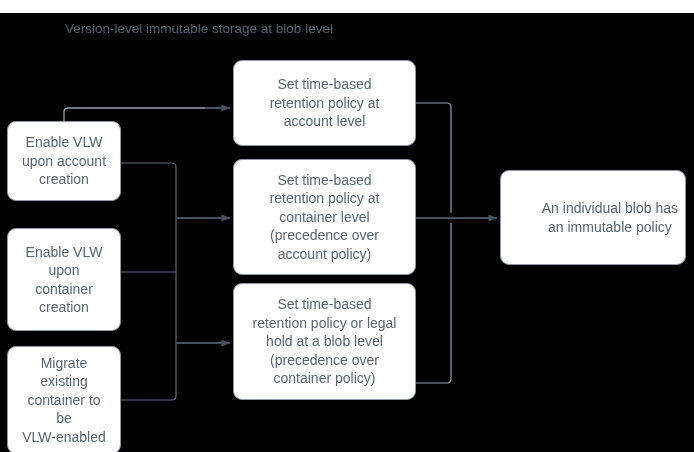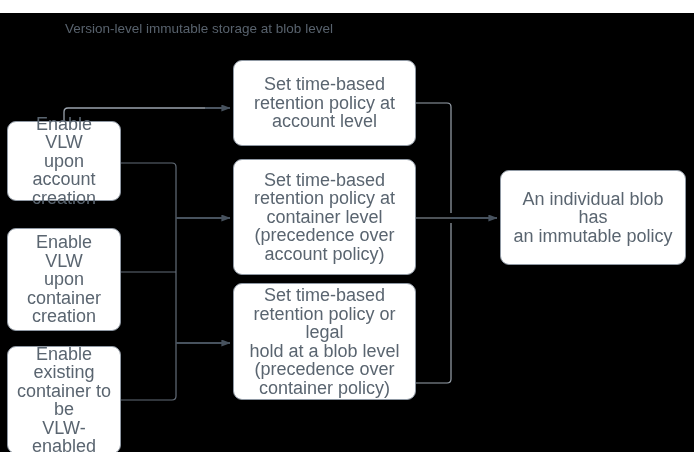--- a/index.html
+++ b/index.html
@@ -36,21 +36,21 @@
     color: #58626d;
     white-space: nowrap;
   }
   .node {
     position: absolute;
     box-sizing: border-box;
     border: 1px solid #8f98a3;
     border-radius: 9px;
     background: #ffffff;
     color: #5a6570;
-    font-size: 18px;
+    font-size: 14px;
     line-height: 18.5px;
     text-align: center;
     display: flex;
     align-items: center;
     justify-content: center;
     padding: 4px 7px;
   }
   .node span {
     display: block;
     white-space: pre-line;
@@ -123,21 +123,21 @@
   </div>
 
   <div class="node" id="node-enable-container">
     <span>Enable VLW
 upon
 container
 creation</span>
   </div>
 
   <div class="node" id="node-migrate-container">
-    <span>Enable
+    <span>Migrate
 existing
 container to
 be
 VLW-enabled</span>
   </div>
 
   <div class="node" id="node-policy-account">
     <span>Set time-based
 retention policy at
 account level</span>

